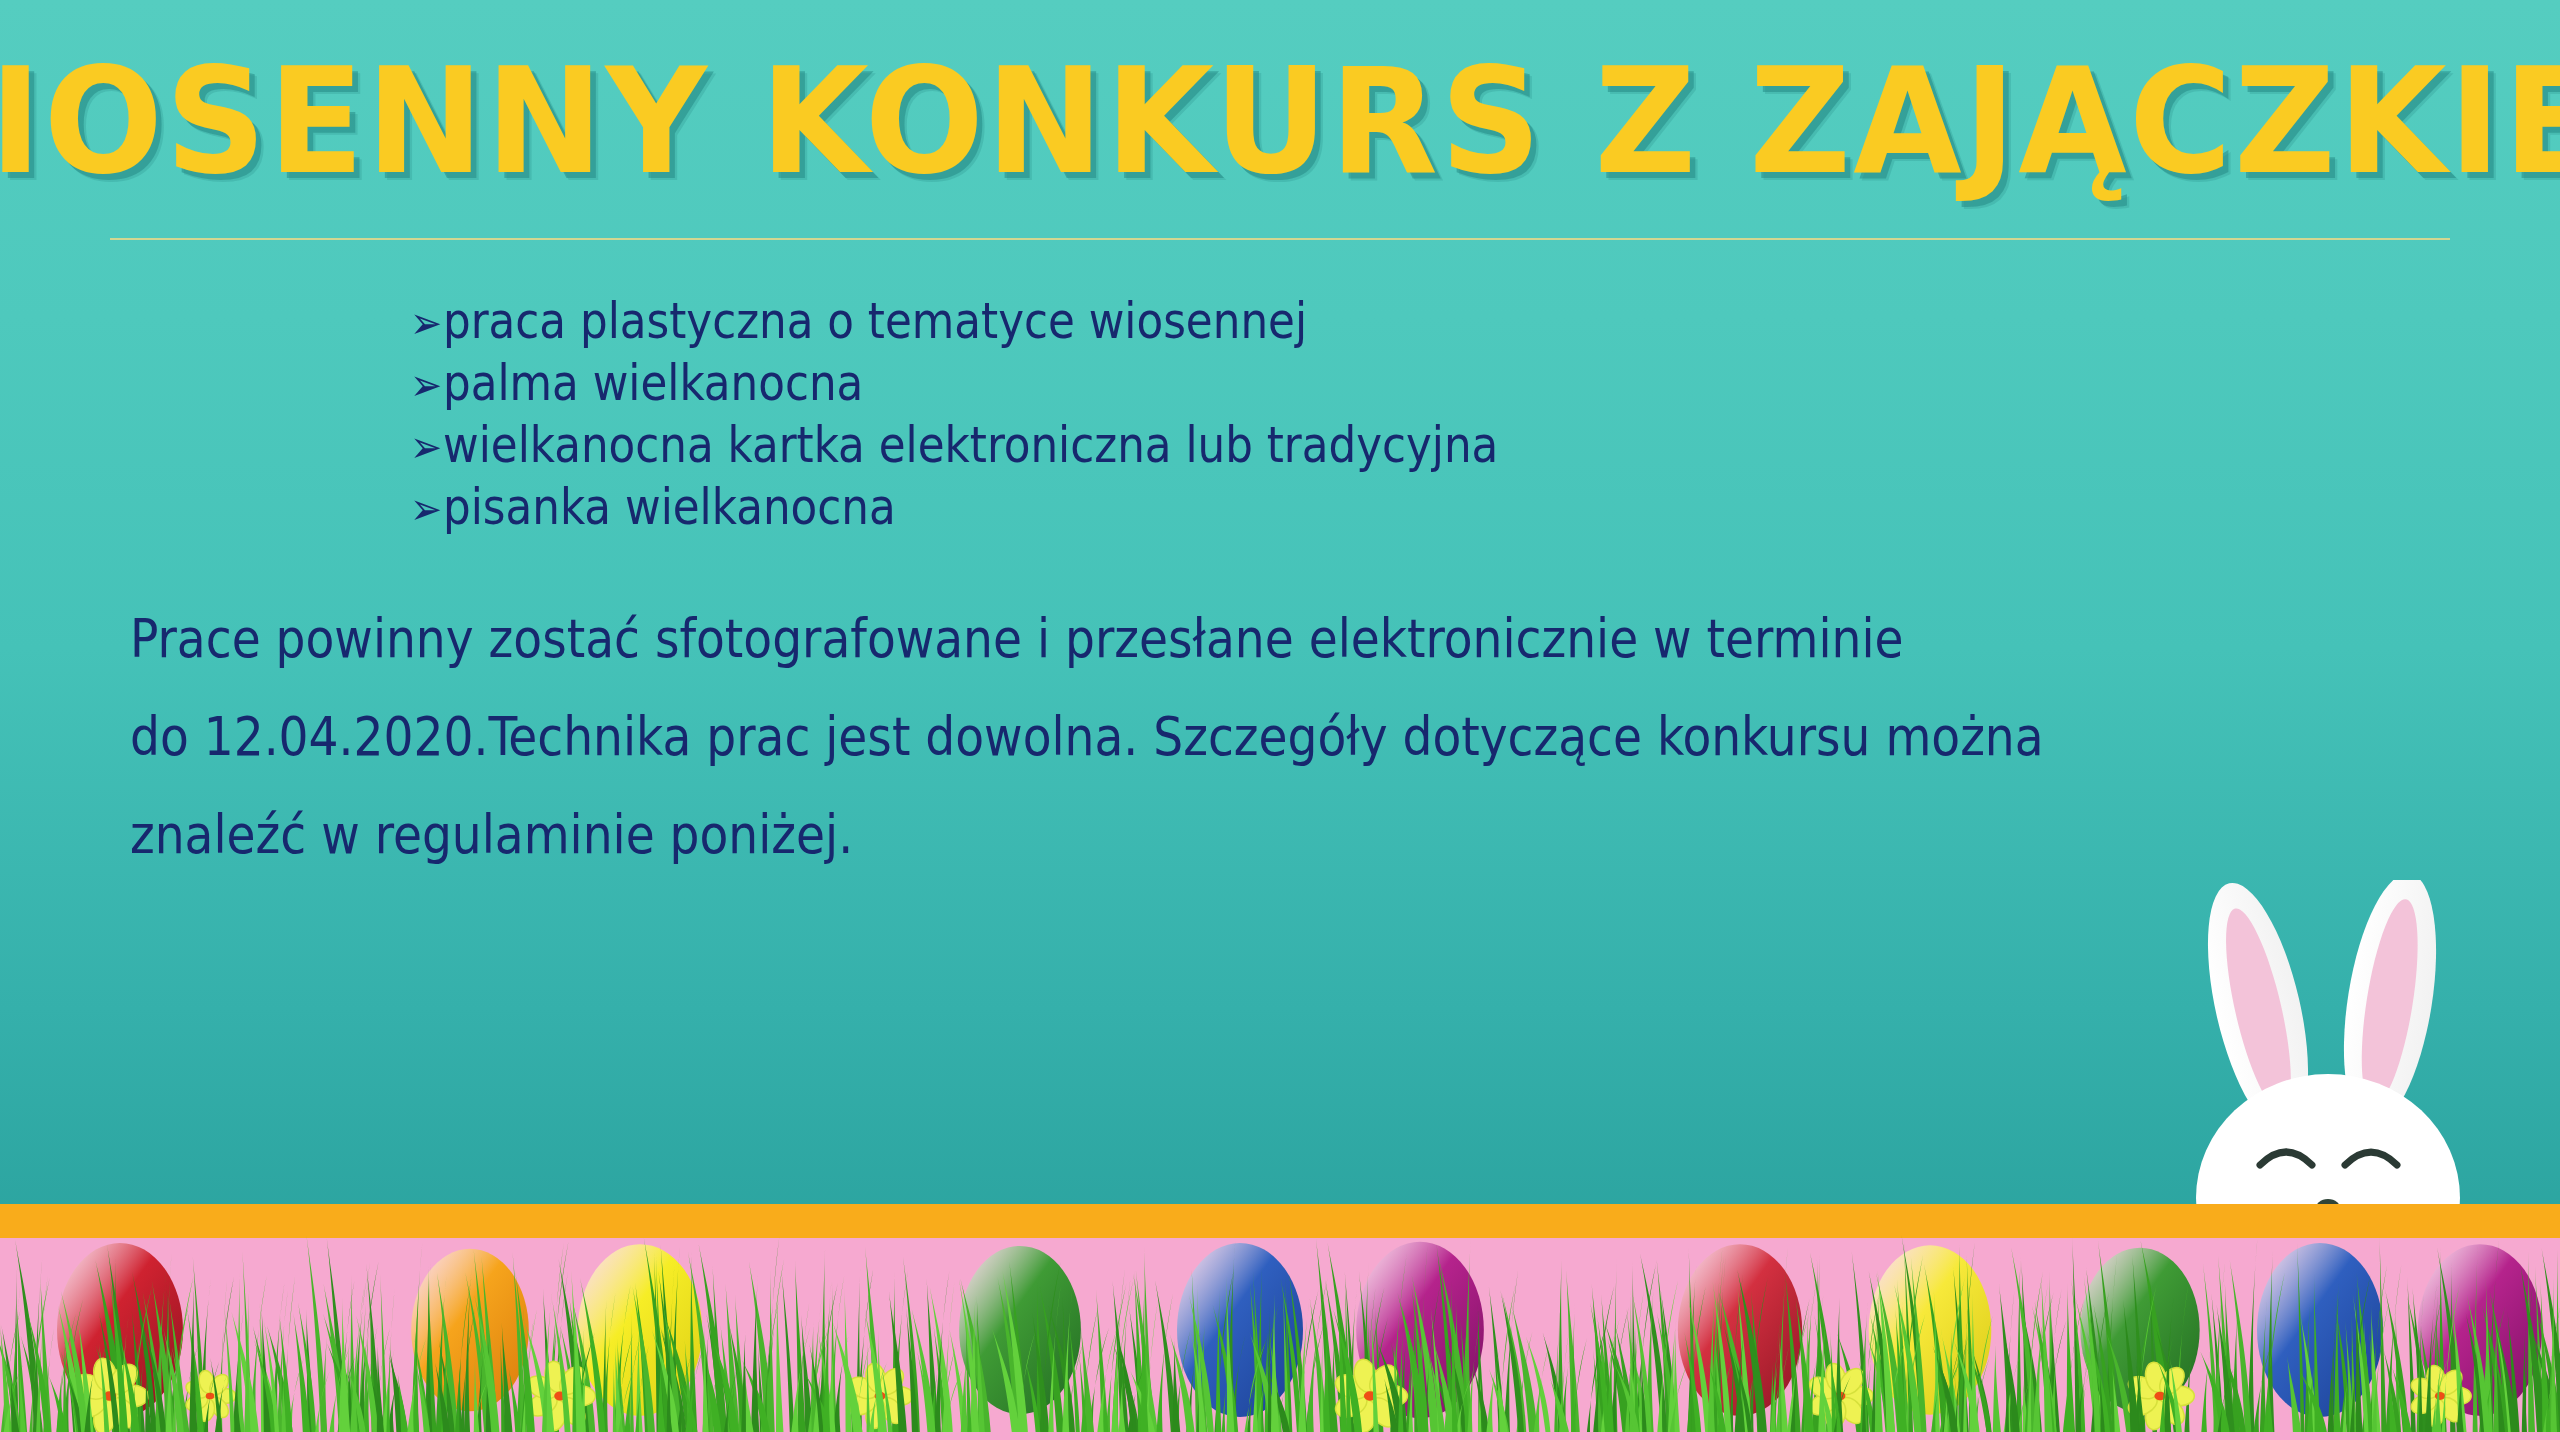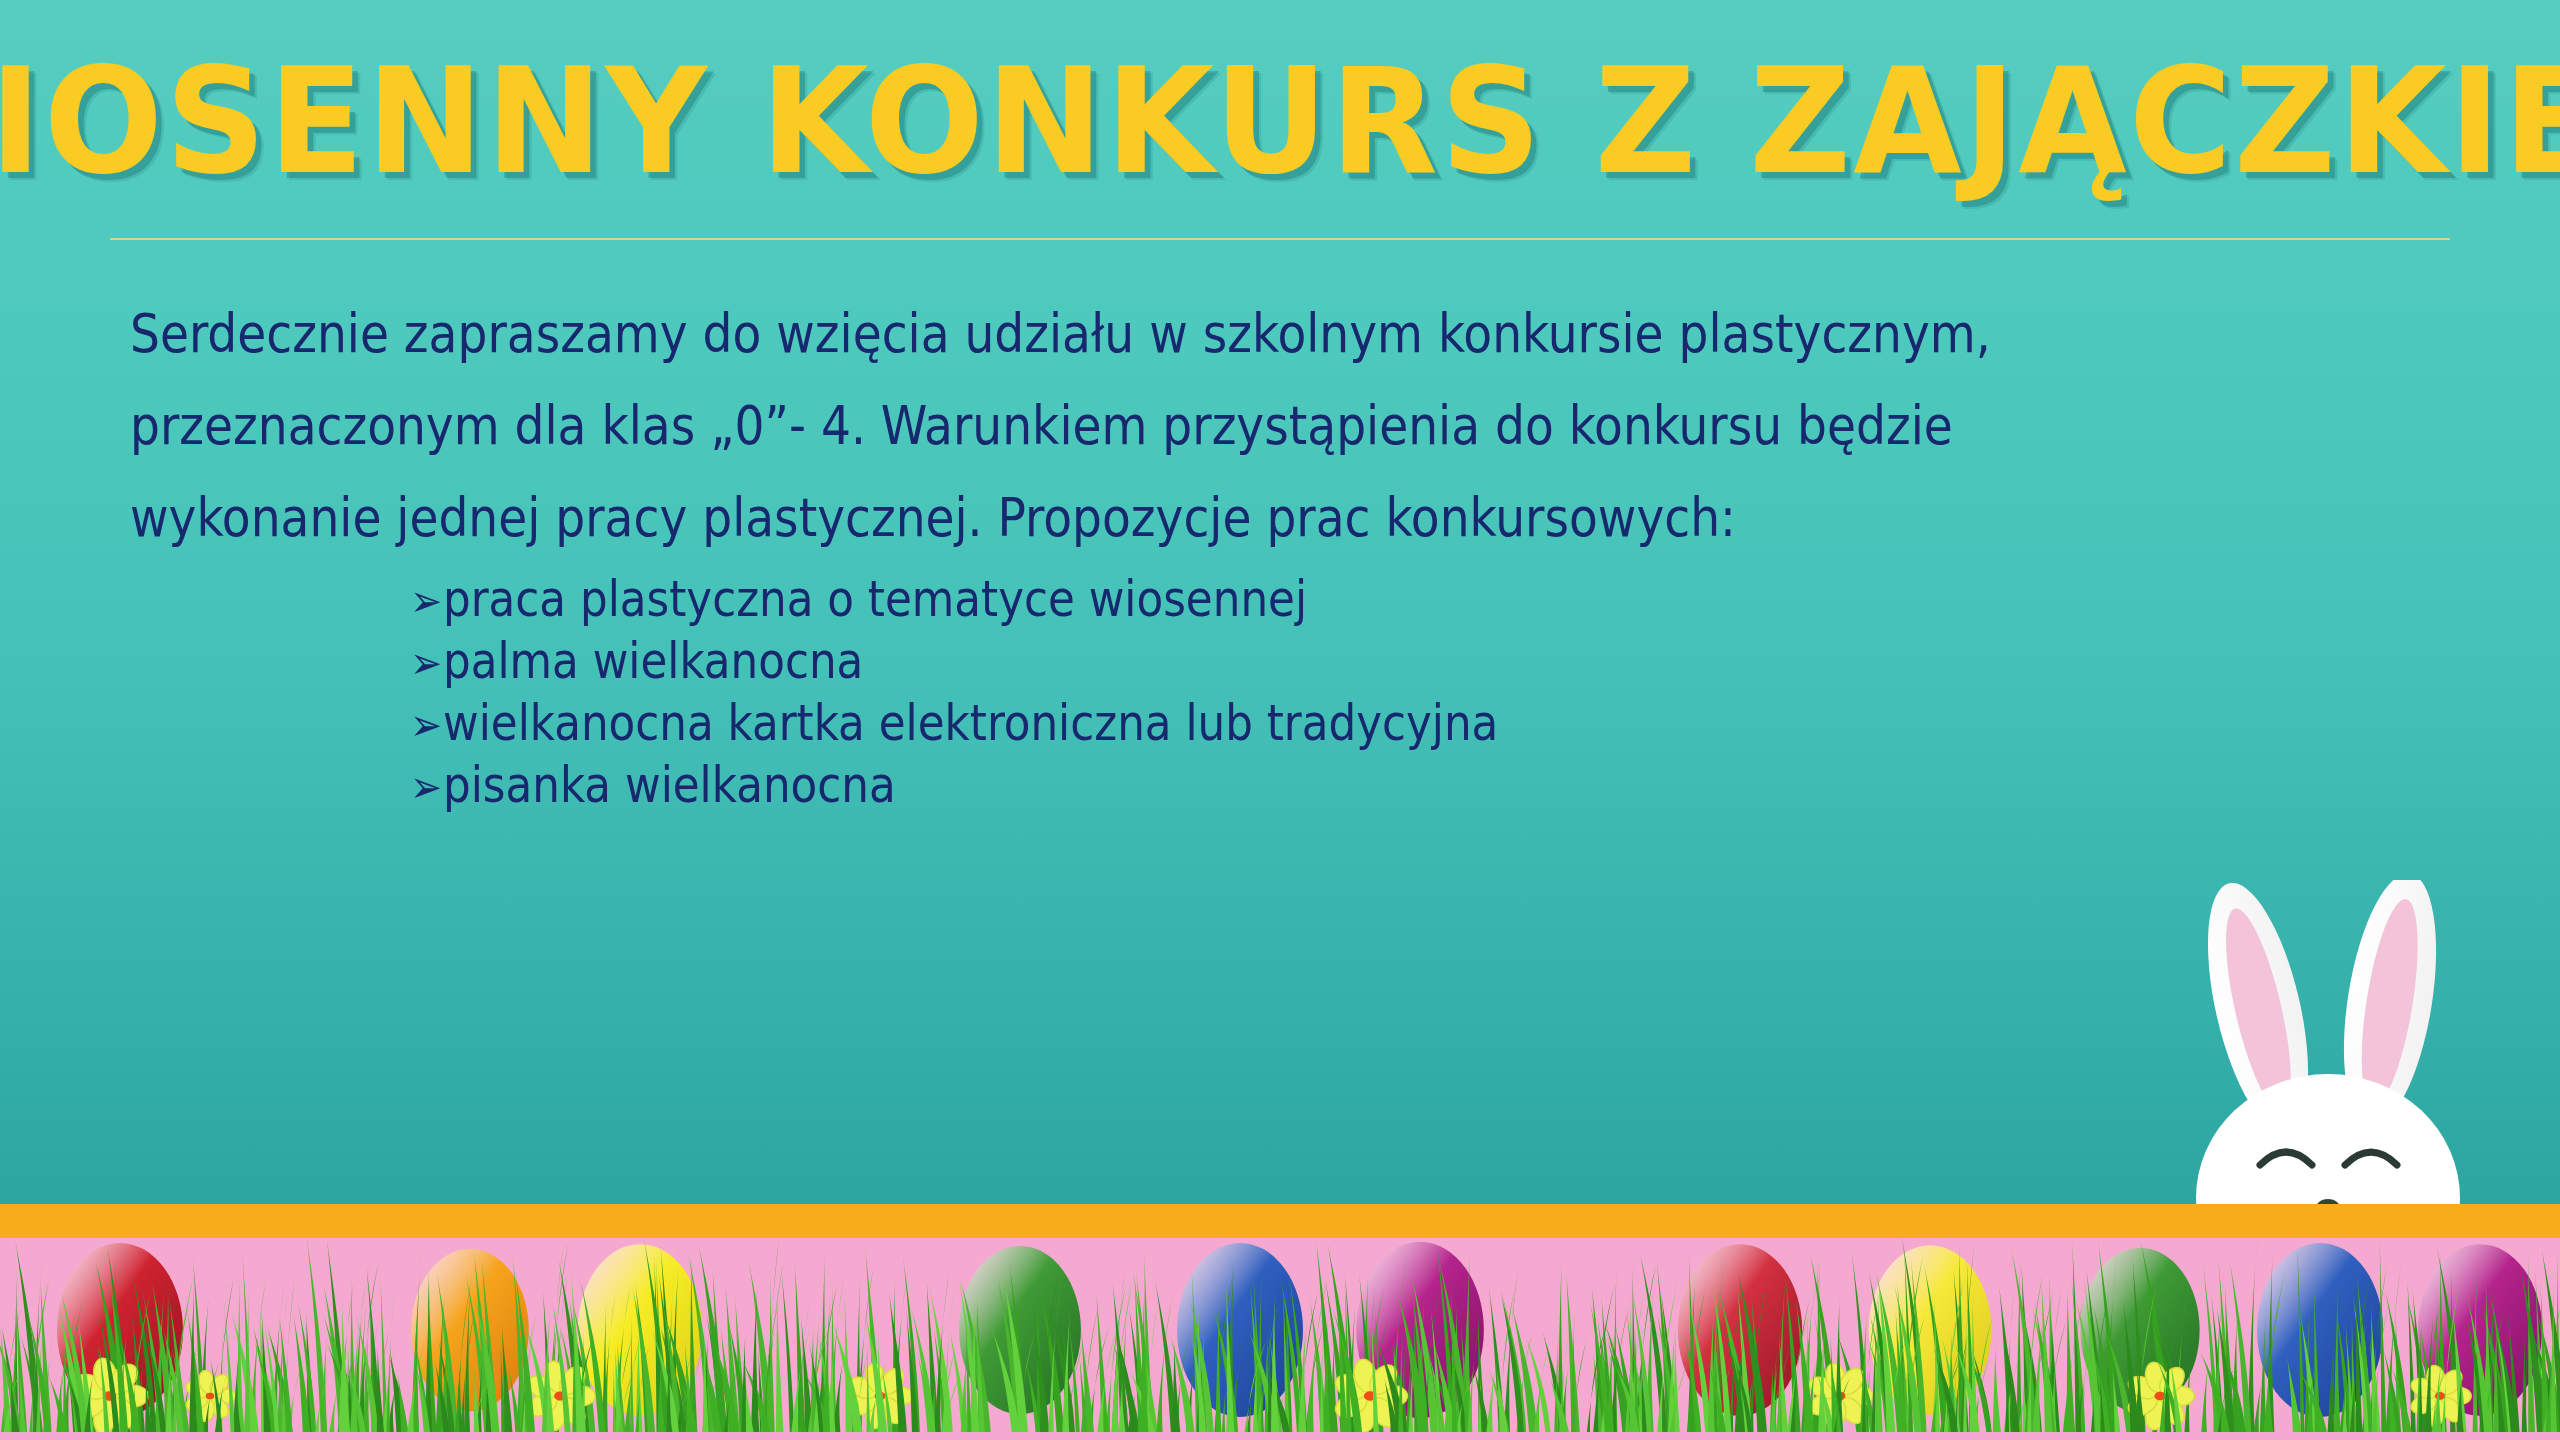--- a/index.html
+++ b/index.html
@@ -119,45 +119,45 @@
 
 <div id="poster">
 
   <div id="title-block">
     <h1 id="poster-title">WIOSENNY KONKURS Z ZAJĄCZKIEM</h1>
   </div>
   <div id="title-rule"></div>
 
   <div id="body-text">
 
-    <div id="intro-lines">
-      <div class="para-line">Serdecznie zapraszamy do  wzięcia udziału w szkolnym konkursie plastycznym,</div>
-      <div class="para-line">przeznaczonym dla klas „0”- 4. Warunkiem przystąpienia do konkursu  będzie</div>
-      <div class="para-line">wykonanie jednej pracy plastycznej. Propozycje prac  konkursowych:</div>
-    </div>
 
     <ul id="bullet-list">
       <li>
         <span class="bullet-marker">➢</span>
         <span class="bullet-text">praca plastyczna o tematyce wiosennej</span>
       </li>
       <li>
         <span class="bullet-marker">➢</span>
         <span class="bullet-text">palma wielkanocna</span>
       </li>
       <li>
         <span class="bullet-marker">➢</span>
         <span class="bullet-text">wielkanocna kartka elektroniczna lub tradycyjna</span>
       </li>
       <li>
         <span class="bullet-marker">➢</span>
         <span class="bullet-text">pisanka wielkanocna</span>
       </li>
     </ul>
 
+    <div id="closing-lines">
+      <div class="para-line">Prace powinny zostać sfotografowane i przesłane elektronicznie w terminie</div>
+      <div class="para-line">do 12.04.2020.Technika prac jest dowolna. Szczegóły dotyczące konkursu można</div>
+      <div class="para-line">znaleźć w regulaminie poniżej.</div>
+    </div>
   </div>
 
   <svg id="bunny" viewBox="0 0 420 380">
     <defs>
       <linearGradient id="earG" x1="0" y1="0" x2="1" y2="0">
         <stop offset="0" stop-color="#ffffff"></stop>
           <stop offset="1" stop-color="#f2f2f2"></stop>
       </linearGradient>
     </defs>
 

